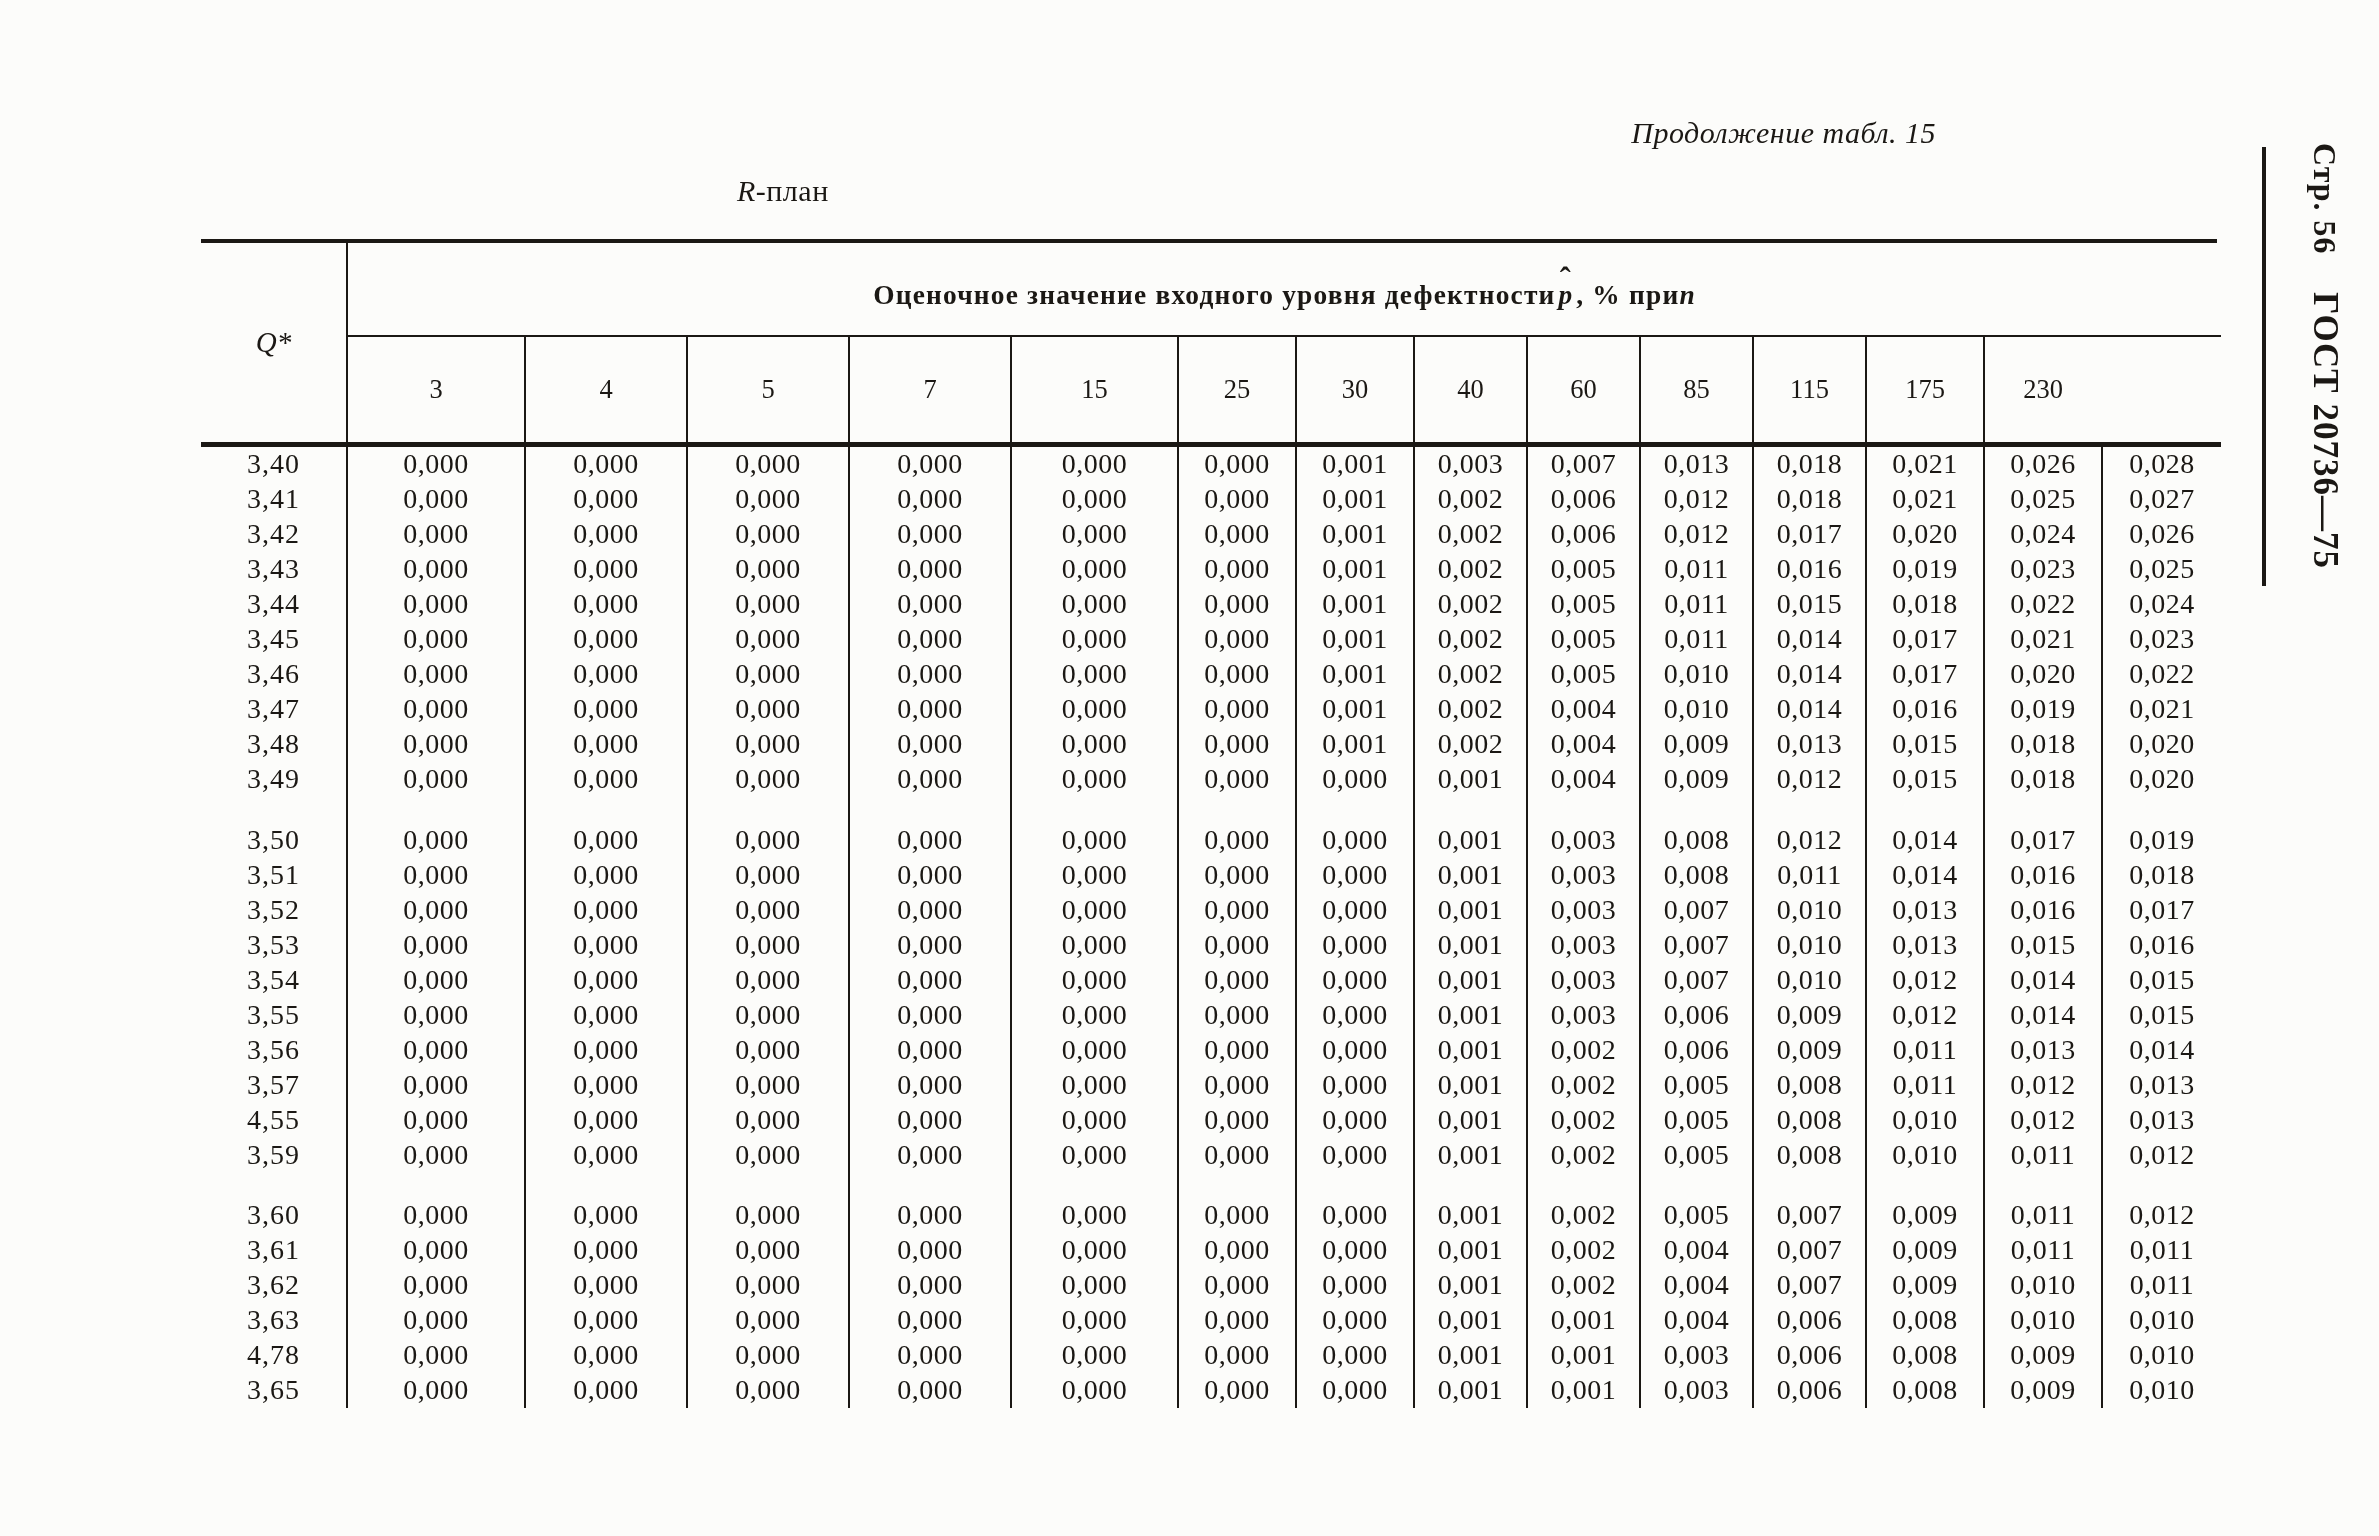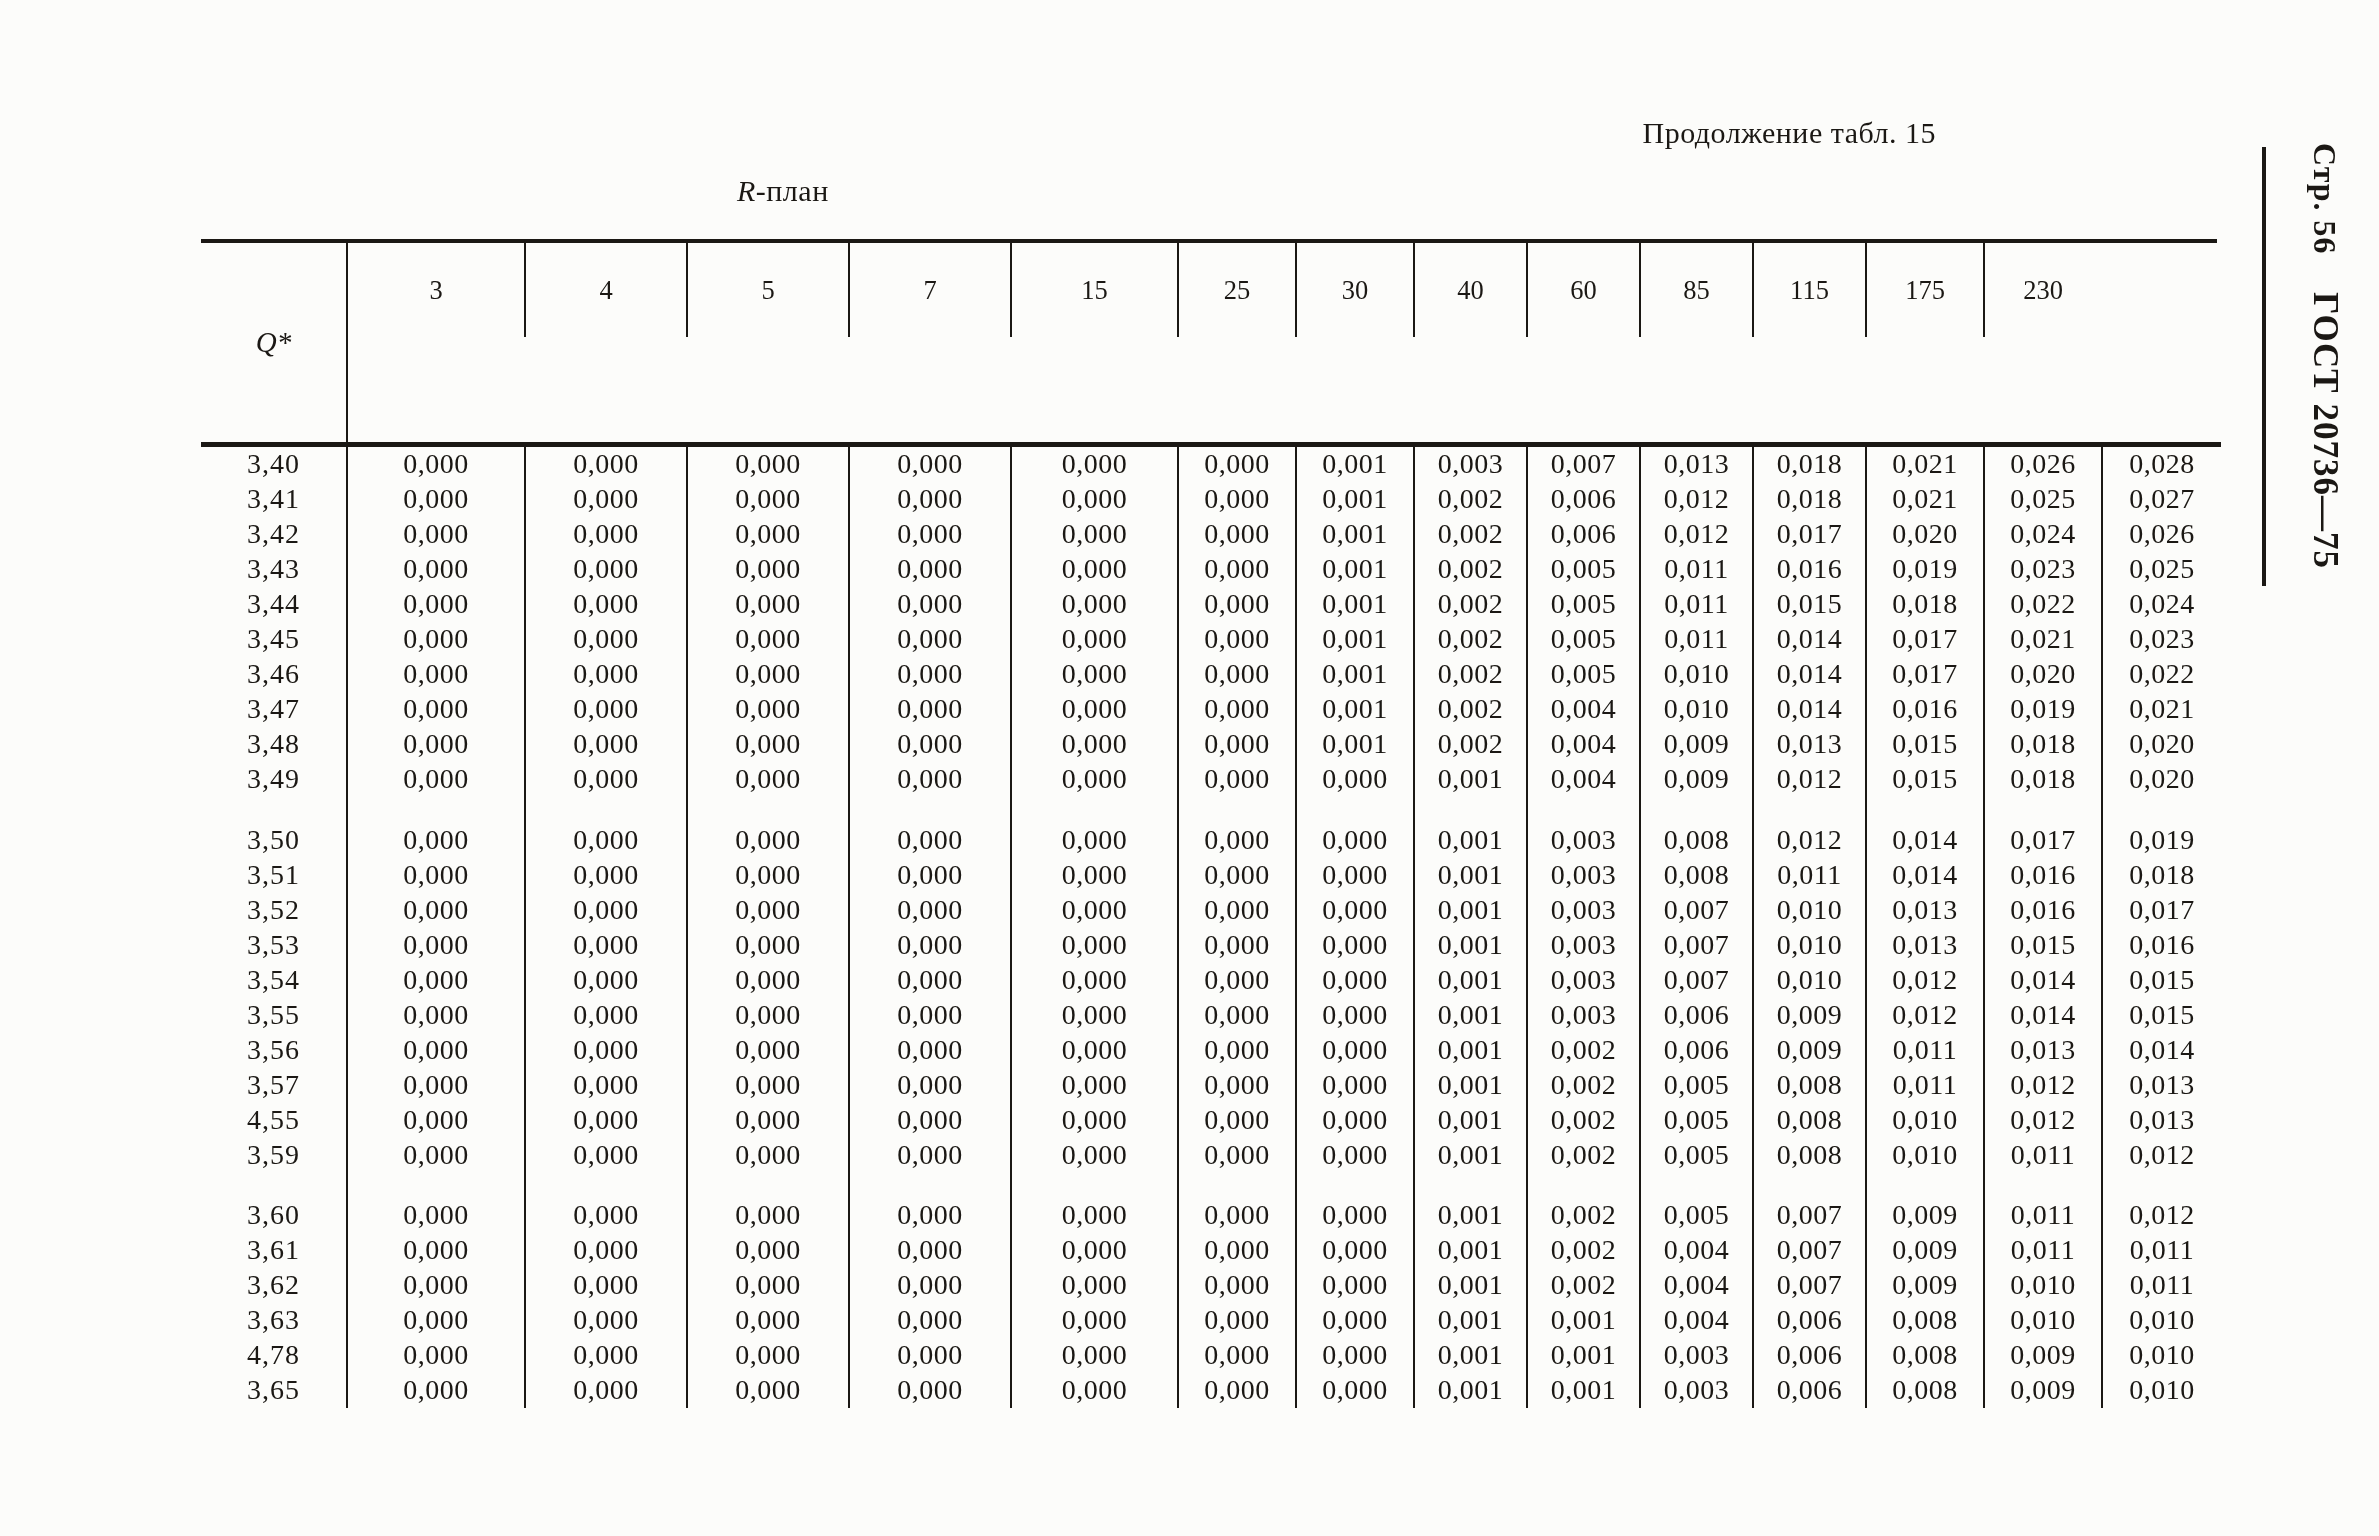--- a/index.html
+++ b/index.html
@@ -12,21 +12,21 @@
     position:relative;
     width:2380px;height:1537px;
     background:var(--paper);
     color:var(--ink);
     font-family:"Liberation Serif","DejaVu Serif",serif;
     overflow:hidden;
   }
   .it{font-style:italic;}
   .continuation{
     position:absolute;top:116px;right:444px;
-    font-size:30px;letter-spacing:0.5px;
+    font-style:italic;font-size:30px;letter-spacing:0.5px;
   }
   .plan-title{
     position:absolute;left:737px;top:174px;
     font-weight:400;font-size:30px;letter-spacing:0.5px;
   }
   
   .margin-rule{
     position:absolute;top:147px;right:114px;
     width:3.9px;height:439px;background:var(--ink);
   }
@@ -93,20 +93,26 @@
   <div class="margin-text">
     <span class="pg">Стр. 56</span>
     <span class="std">ГОСТ 20736—75</span>
   </div>
 
   <div class="tablewrap">
     <div class="grid" id="grid">
       <div class="corner">
           <span>Q*</span>
         </div>
+      <div class="span-head">
+        <span>Оценочное значение входного уровня дефектности</span>
+        <span class="phat"><span class="hat">ˆ</span><span>p</span></span>
+        <span>, % при </span>
+        <span class="it">n</span>
+      </div>
 
     <div class="cell ncell nol">3</div>
         <div class="cell ncell">4</div>
         <div class="cell ncell">5</div>
         <div class="cell ncell">7</div>
         <div class="cell ncell">15</div>
         <div class="cell ncell">25</div>
         <div class="cell ncell">30</div>
         <div class="cell ncell">40</div>
         <div class="cell ncell">60</div>

